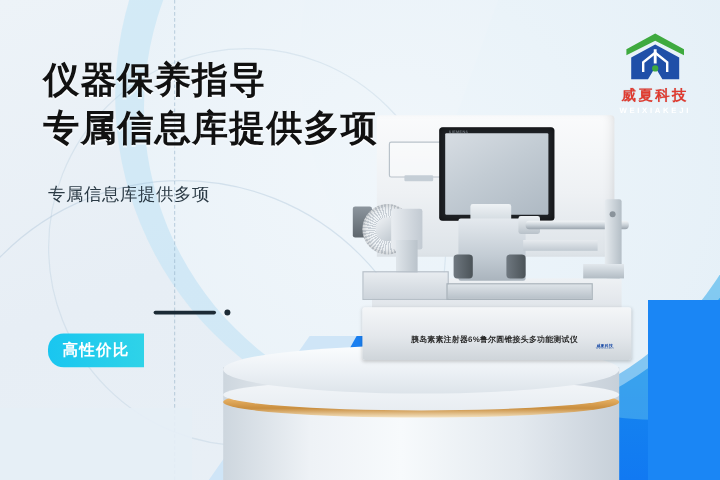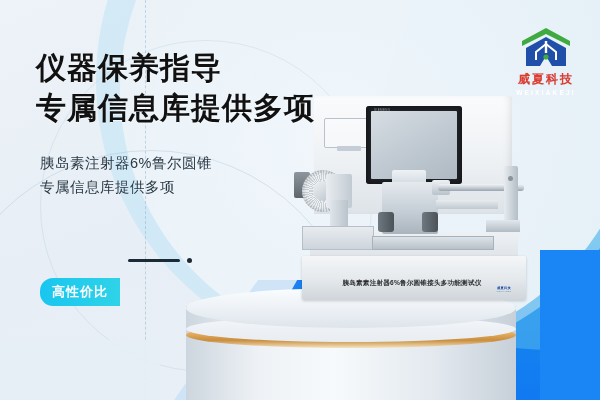--- a/index.html
+++ b/index.html
@@ -224,21 +224,20 @@
       </div>
     </div>
   </div>
 
   <div class="headline">
     <div>仪器保养指导</div>
     <div>专属信息库提供多项</div>
   </div>
 
   <div class="subtitle">
-    <div>胰岛素注射器6%鲁尔圆锥</div>
     <div>专属信息库提供多项</div>
   </div>
 
   <div class="divider">
     <div class="bar"></div>
     <div class="dot"></div>
   </div>
 
   <div class="tagrow">
     <div class="tag-pill">高性价比</div>

